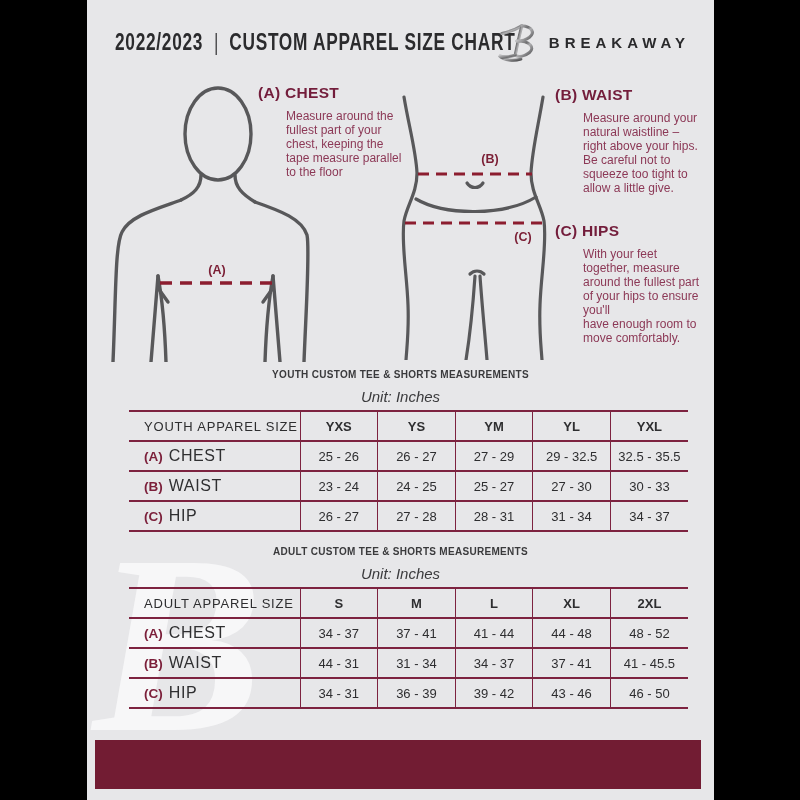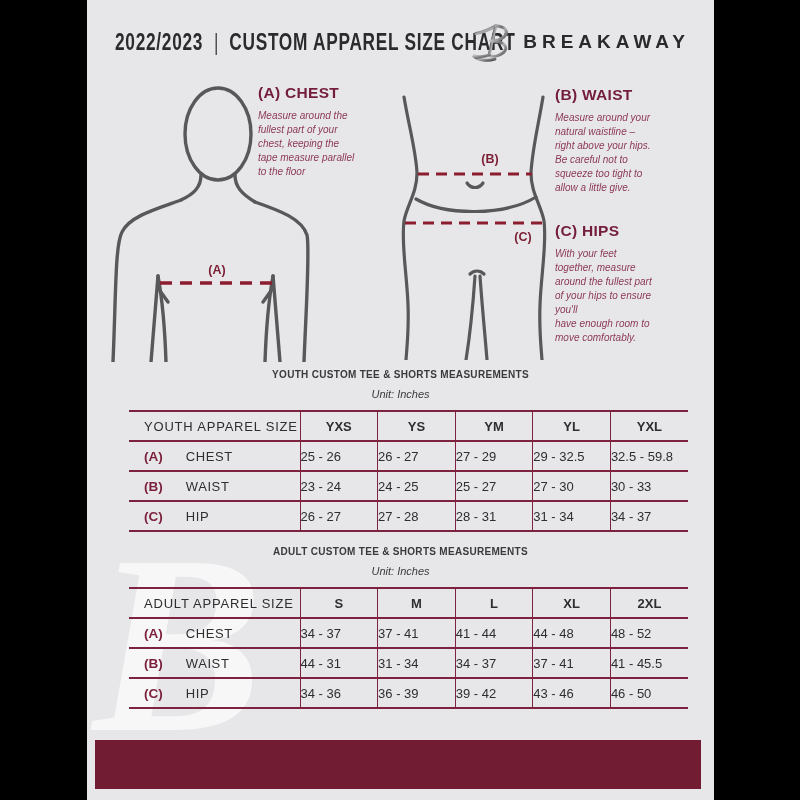--- a/index.html
+++ b/index.html
@@ -13,67 +13,67 @@
   .header { position:absolute; left:28px; right:24px; top:20px; height:44px; }
   .header-left { position:absolute; left:0; top:0; bottom:0; display:flex;
                  align-items:center; gap:15px; transform:scaleX(0.72);
                  transform-origin:left center; white-space:nowrap; }
   .hdr-year, .hdr-title { font-weight:700; font-size:24px; color:#2b2b2d;
                           letter-spacing:1px; }
   .hdr-divider { font-weight:400; font-size:24px; color:#4a4a4c; }
   .brand-group { position:absolute; right:0; top:0; bottom:0; display:flex;
                  align-items:center; gap:9px; }
   .logo { width:44px; height:40px; }
-  .brand-name { font-weight:700; font-size:19px; letter-spacing:5px;
+  .brand-name { font-weight:700; font-size:15px; letter-spacing:5px;
                 color:#2a2a2c; }
 
   
   .fig-upper { position:absolute; left:23px; top:80px; width:200px; height:282px; }
   .fig-lower { position:absolute; left:303px; top:95px; width:170px; height:265px; }
   .fig-marker { font-family:"Liberation Sans",sans-serif; font-weight:700;
                 font-size:12.5px; fill:#7b1f35; }
 
   
   .guide-block { position:absolute; }
   .guide-a { left:171px; top:84px;  width:190px; }
   .guide-b { left:468px; top:86px;  width:165px; }
   .guide-c { left:468px; top:222px; width:165px; }
   .guide-heading { font-size:15.5px; font-weight:700; color:#731d3b;
                    letter-spacing:0.3px; }
-  .guide-desc { margin-top:7px; font-size:10px; line-height:14px;
-                font-style:italic; color:#8c3856; white-space:pre-line; }
+  .guide-desc { margin-top:7px; font-size:12px; line-height:14px;
+                color:#8c3856; white-space:pre-line;margin-left:28px; }
 
   
   .section-title { position:absolute; left:0; width:627px; text-align:center;
                    font-weight:700; font-size:10px; color:#3a3a3c;
                    letter-spacing:0.3px; }
   .section-unit  { position:absolute; left:0; width:627px; text-align:center;
-                   font-style:italic; font-size:11px; color:#3a3a3c; }
+                   font-style:italic; font-size:15px; color:#3a3a3c; }
   .youth-title { top:369px; }  .youth-unit { top:388px; }
   .adult-title { top:546px; }  .adult-unit { top:565px; }
 
   
   .size-table { position:absolute; left:42px; width:559px;
                 border-collapse:collapse; table-layout:fixed; }
   .youth-table { top:410px; }
   .adult-table { top:587px; }
   .size-table col.c-label { width:171px; }
   .size-table col.c-size  { width:77.6px; }
   .size-table tr { height:30px; border-bottom:2px solid #7d2340; }
   .size-table tr:first-child { border-top:2px solid #7d2340; }
   .size-table td { vertical-align:middle; font-size:13px; color:#2e2e30; }
   .size-table td:not(:first-child) { border-left:1.5px solid #7d2340;margin-top:48px; }
   .label-col  { text-align:left; padding-left:15px; font-size:13.5px;
                 letter-spacing:0.8px; color:#3f3f41; }
   .size-col   { text-align:center; font-weight:700; color:#2b2b2d; }
   .label-cell { text-align:left; padding-left:15px; }
   .row-prefix { color:#7b1f3a; font-weight:700; font-size:13.5px; }
-  .row-label  { color:#2f2f31; margin-left:23px; font-size:13px;
+  .row-label  { color:#2f2f31; margin-left:6px; font-size:16px;
                 letter-spacing:0.6px; }
-  .value-cell { }
+  .value-cell { text-align:center; }
 
   
   .watermark { position:absolute; left:6px; top:542px; z-index:0;
                font-family:"Liberation Serif", serif; font-style:italic;
                font-weight:700; font-size:255px; line-height:0.8;
                color:rgba(248,248,250,0.9); pointer-events:none; }
   .size-table, .section-title, .section-unit { z-index:1; }
   .footer-bar { position:absolute; left:8px; top:740px; width:606px;
                 height:49px; background:#721c33; }
 </style>
@@ -194,21 +194,21 @@
         <td class="size-col">YM</td>
         <td class="size-col">YL</td>
         <td class="size-col">YXL</td>
       </tr>
       <tr>
         <td class="label-cell"><span class="row-prefix">(A)</span><span class="row-label">CHEST</span></td>
         <td class="value-cell">25 - 26</td>
         <td class="value-cell">26 - 27</td>
         <td class="value-cell">27 - 29</td>
         <td class="value-cell">29 - 32.5</td>
-        <td class="value-cell">32.5 - 59.8</td>
+        <td class="value-cell">32.5 - 35.5</td>
       </tr>
       <tr>
         <td class="label-cell"><span class="row-prefix">(B)</span><span class="row-label">WAIST</span></td>
         <td class="value-cell">23 - 24</td>
         <td class="value-cell">24 - 25</td>
         <td class="value-cell">25 - 27</td>
         <td class="value-cell">27 - 30</td>
         <td class="value-cell">30 - 33</td>
       </tr>
       <tr>
@@ -253,21 +253,21 @@
       <tr>
         <td class="label-cell"><span class="row-prefix">(B)</span><span class="row-label">WAIST</span></td>
         <td class="value-cell">44 - 31</td>
         <td class="value-cell">31 - 34</td>
         <td class="value-cell">34 - 37</td>
         <td class="value-cell">37 - 41</td>
         <td class="value-cell">41 - 45.5</td>
       </tr>
       <tr>
         <td class="label-cell"><span class="row-prefix">(C)</span><span class="row-label">HIP</span></td>
-        <td class="value-cell">34 - 36</td>
+        <td class="value-cell">34 - 31</td>
         <td class="value-cell">36 - 39</td>
         <td class="value-cell">39 - 42</td>
         <td class="value-cell">43 - 46</td>
         <td class="value-cell">46 - 50</td>
       </tr>
     </tbody>
       </table>
 
     <div class="footer-bar"></div>
 

